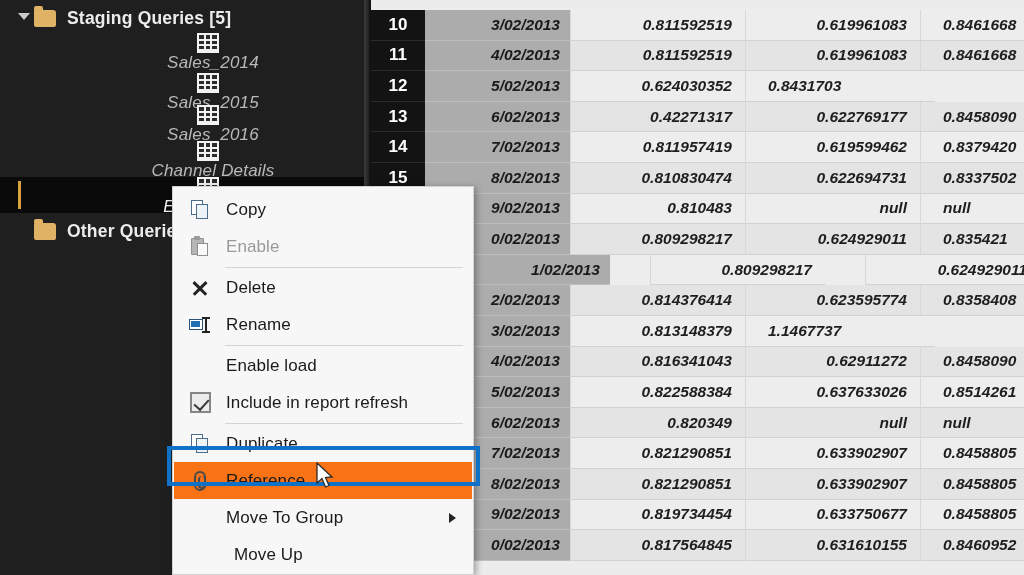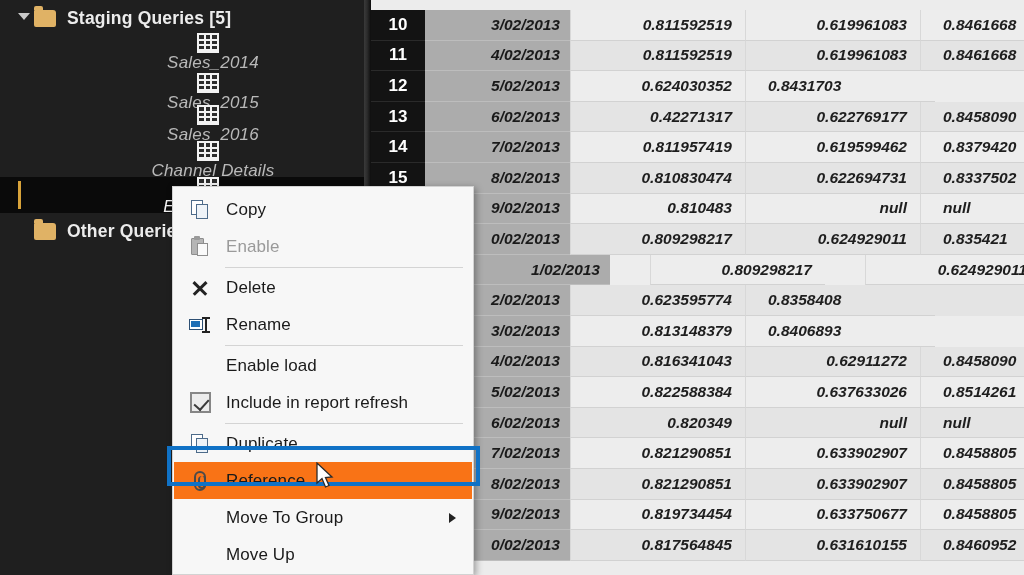--- a/index.html
+++ b/index.html
@@ -345,31 +345,32 @@
           <div class="cell-date">1/02/2013</div>
           <div class="cell-num">0.809298217</div>
           <div class="cell-num">0.624929011</div>
           <div class="cell-num c3">
             <span>0.835421</span>
           </div>
         </div>
         <div class="grid-row odd" style="top: 285.4px;">
           <div class="cell-index"></div>
           <div class="cell-date">2/02/2013</div>
+          <div class="cell-num">0.814376414</div>
           <div class="cell-num">0.623595774</div>
           <div class="cell-num c3">
             <span>0.8358408</span>
           </div>
         </div>
         <div class="grid-row even" style="top: 316px;">
           <div class="cell-index"></div>
           <div class="cell-date">3/02/2013</div>
           <div class="cell-num">0.813148379</div>
           <div class="cell-num c3">
-            <span>0.8406893</span>
+            <span>1.1467737</span>
           </div>
         </div>
         <div class="grid-row odd" style="top: 346.6px;">
           <div class="cell-index"></div>
           <div class="cell-date">4/02/2013</div>
           <div class="cell-num">0.816341043</div>
           <div class="cell-num">0.62911272</div>
           <div class="cell-num c3">
             <span>0.8458090</span>
           </div>
@@ -506,21 +507,21 @@
         </span>
       <span class="mi-label">Reference</span>
     </div>
 
     <div class="menu-item" style="top:312px;">
       <span class="mi-icon"></span>
       <span class="mi-label">Move To Group</span>
       <span class="mi-arrow"></span>
     </div>
 
-    <div class="menu-item" style="top:349px;">
+    <div class="menu-item" style="top:349px;padding-left:8px;">
       <span class="mi-icon"></span>
       <span class="mi-label">Move Up</span>
     </div>
 
     <div class="menu-item" style="top:386px;">
       <span class="mi-icon"></span>
 
     </div>
   </div>
 

